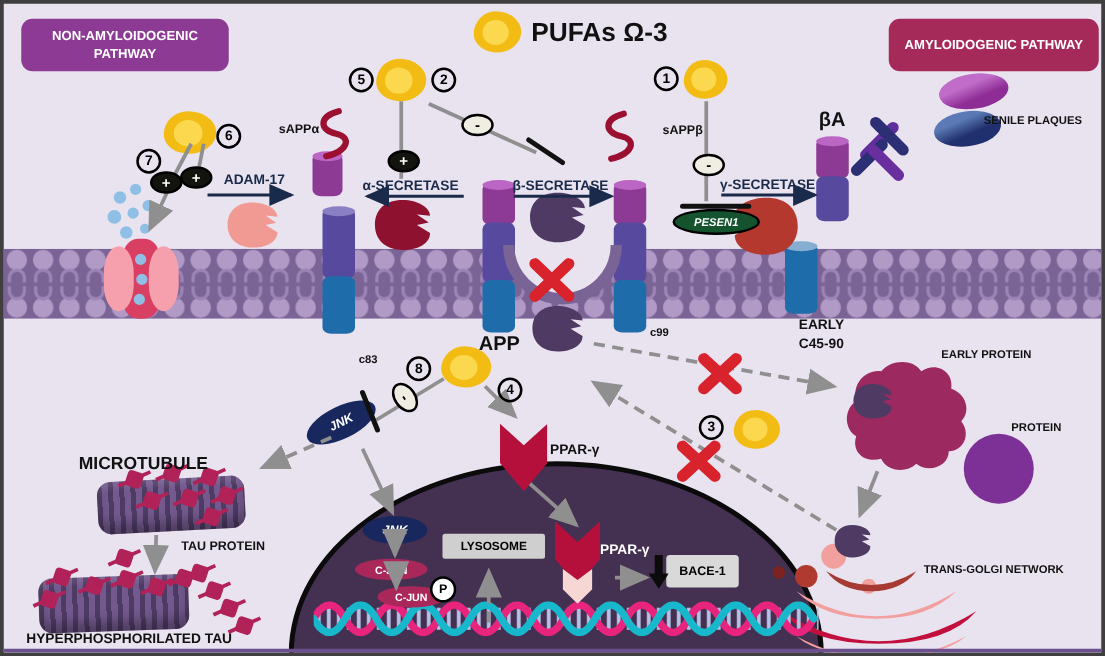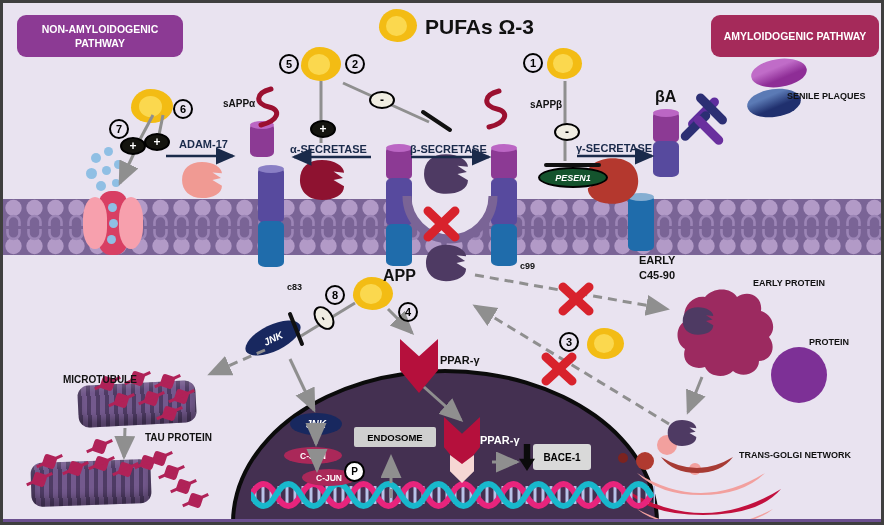--- a/index.html
+++ b/index.html
@@ -186,21 +186,21 @@
       <span>C-JUN</span>
     </div>
   <div class="oval" style="left:299px;top:466px;width:54px;height:17px;background:#aa2859;color:#fff;font-weight:bold;font-size:8.5px;z-index:4;">
       <span>C-JUN</span>
     </div>
   <div class="oval" style="left:341px;top:458px;width:17px;height:17px;background:#fff;border:2.5px solid #000;color:#000;font-weight:bold;font-size:10px;z-index:5;">
       <span>P</span>
     </div>
   <div class="abs" style="left:351px;top:424px;width:82px;height:20px;background:#cfcfcf;border-radius:2px;z-index:4;
               display:flex;align-items:center;justify-content:center;font-weight:bold;font-size:9.5px;color:#000;">
-      <span>ENDOSOME</span>
+      <span>LYSOSOME</span>
     </div>
 
   <svg class="abs" style="left:248px;top:478px;z-index:3;" width="404" height="28" viewBox="0 0 404 28">
     <defs>
       <pattern id="rg" width="8" height="28" patternUnits="userSpaceOnUse">
         <rect x="2.5" y="5" width="3" height="18" fill="#b9c2e8"></rect>
       </pattern>
     </defs>
     <rect x="0" y="5" width="404" height="18" fill="url(#rg)"></rect>
     <path fill="none" stroke="#e8247c" stroke-width="6" stroke-linecap="round" d="M0 14 q12.5 -22 25 0 q12.5 22 25 0 q12.5 -22 25 0 q12.5 22 25 0 q12.5 -22 25 0 q12.5 22 25 0 q12.5 -22 25 0 q12.5 22 25 0 q12.5 -22 25 0 q12.5 22 25 0 q12.5 -22 25 0 q12.5 22 25 0 q12.5 -22 25 0 q12.5 22 25 0 q12.5 -22 25 0 q12.5 22 25 0"></path>
@@ -327,19 +327,20 @@
   <div class="lbl" style="left:284px;top:258px;font-size:9px;margin-top:21px;">c83</div>
   <div class="lbl" style="left:380px;top:264px;font-size:16px;">APP</div>
   <div class="lbl" style="left:517px;top:258px;font-size:9px;">c99</div>
   <div class="lbl" style="left:636px;top:250px;font-size:11px;line-height:1.4;">
     <div>EARLY</div>
     <div>C45-90</div>
   </div>
   <div class="lbl" style="left:750px;top:275px;font-size:9px;">EARLY PROTEIN</div>
   <div class="lbl" style="left:806px;top:334px;font-size:9px;">PROTEIN</div>
   <div class="lbl" style="left:736px;top:447px;font-size:9px;">TRANS-GOLGI NETWORK</div>
-  <div class="lbl" style="left:60px;top:371px;font-size:10px;">MICROTUBULE</div>
+  <div class="lbl" style="left:60px;top:359px;font-size:14px;">MICROTUBULE</div>
   <div class="lbl" style="left:142px;top:429px;font-size:10px;">TAU PROTEIN</div>
+  <div class="lbl" style="left:18px;top:502px;font-size:11px;">HYPERPHOSPHORILATED TAU</div>
   <div class="lbl" style="left:437px;top:351px;font-size:11px;">PPAR-γ</div>
   <div class="lbl" style="left:477px;top:431px;font-size:11px;color:#fff;">PPAR-γ</div>
 
   <div class="bstrip"></div>
 </div>
 
 </body></html>

